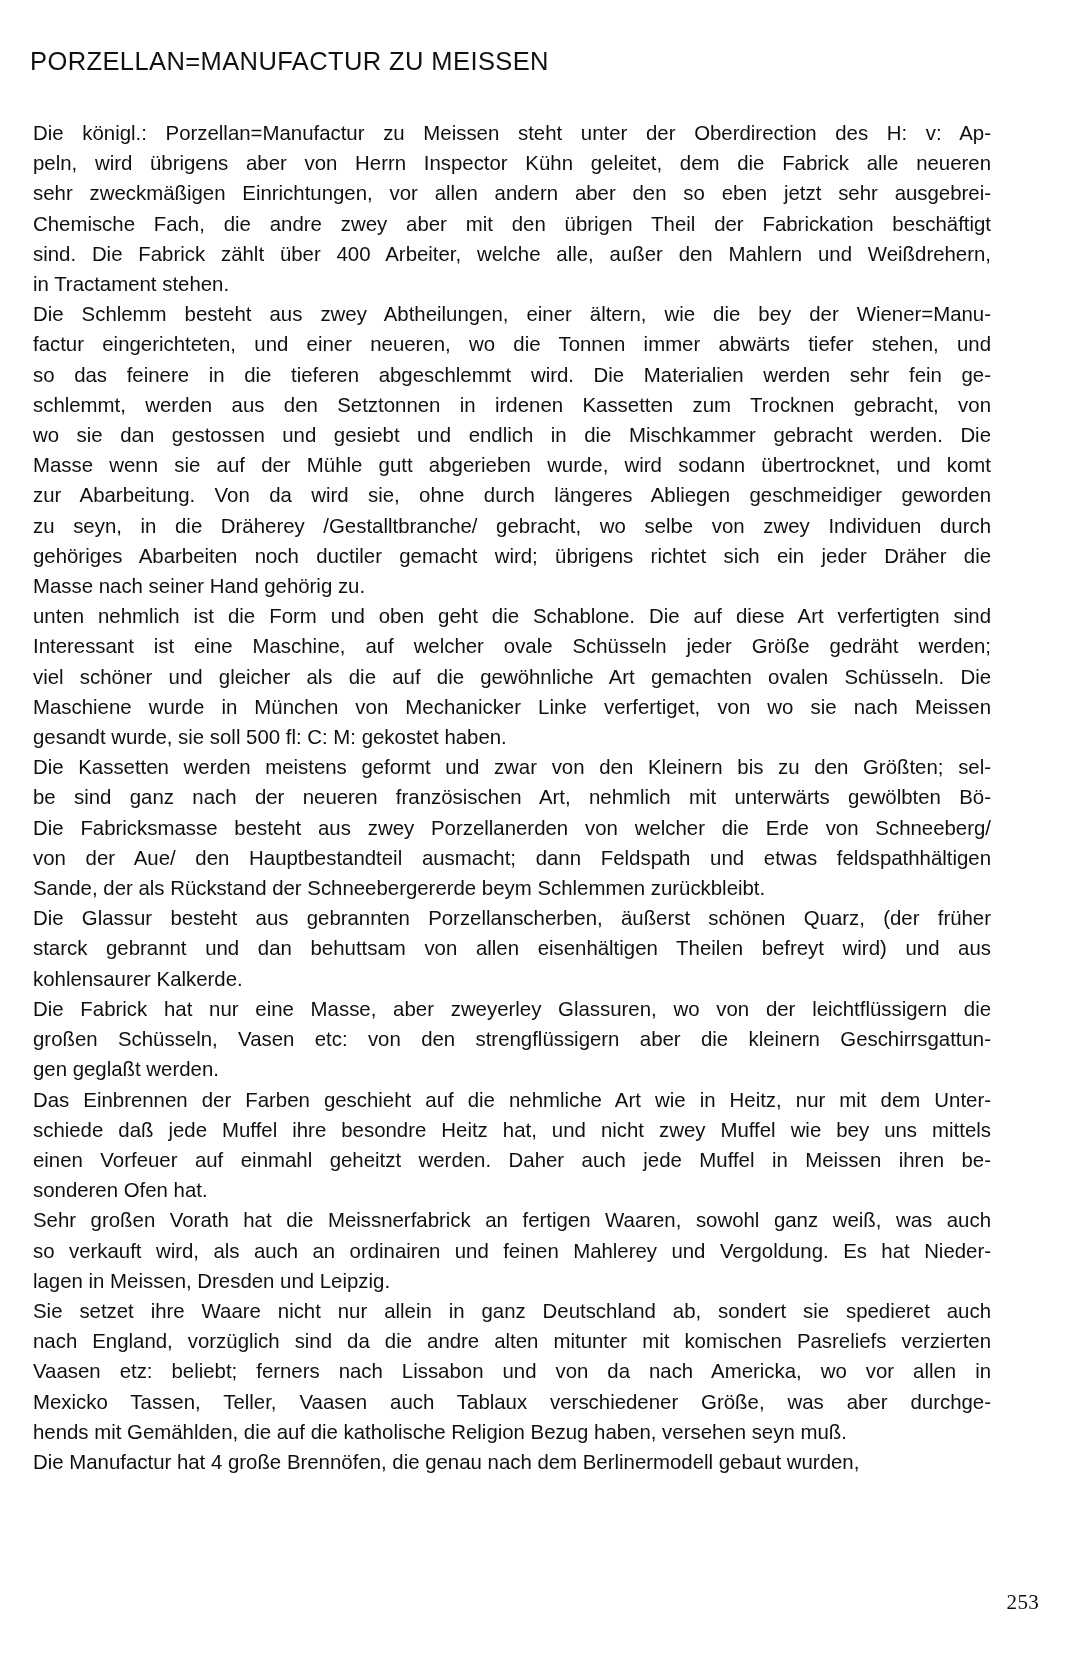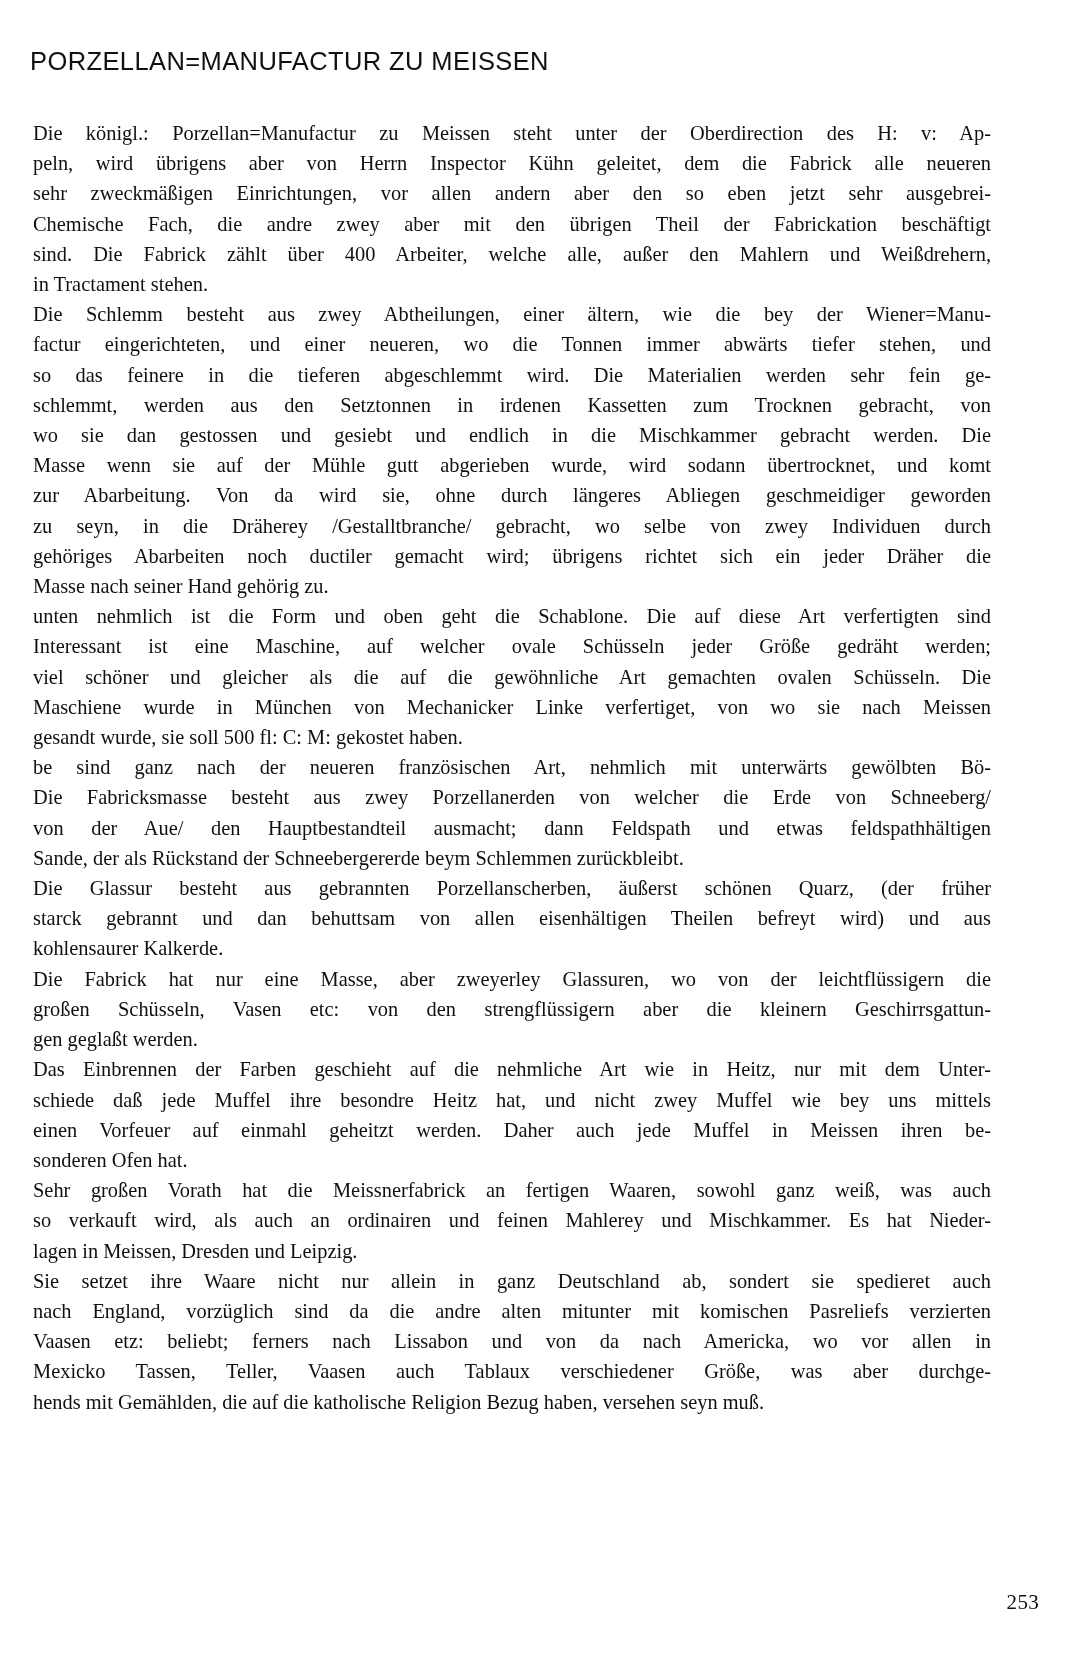--- a/index.html
+++ b/index.html
@@ -48,21 +48,20 @@
     padding: 0;
     text-align: justify;
     text-justify: inter-word;
   }
   
   .ln {
     display: block;
     text-align: justify;
     text-align-last: justify;
     white-space: pre-wrap;
-    font-family: Liberation Serif, serif;
   }
   .ln.last {
     text-align-last: left;
   }
   .page-number {
     position: absolute;
     right: 38px;
     bottom: 40px;
     font-size: 21px;
     color: #111;
@@ -99,20 +98,21 @@
         <span class="ln last">Masse nach seiner Hand gehörig zu.</span>
       </p>
       <p id="p3">
         <span class="ln">unten nehmlich ist die Form und oben geht die Schablone. Die auf diese Art verfertigten sind</span>
         <span class="ln">Interessant ist eine Maschine, auf welcher ovale Schüsseln jeder Größe gedräht werden;</span>
         <span class="ln">viel schöner und gleicher als die auf die gewöhnliche Art gemachten ovalen Schüsseln. Die</span>
         <span class="ln">Maschiene wurde in München von Mechanicker Linke verfertiget, von wo sie nach Meissen</span>
         <span class="ln last">gesandt wurde, sie soll 500 fl: C: M: gekostet haben.</span>
       </p>
       <p id="p4">
+        <span class="ln">Die Kassetten werden meistens geformt und zwar von den Kleinern bis zu den Größten; sel-</span>
         <span class="ln">be sind ganz nach der neueren französischen Art, nehmlich mit unterwärts gewölbten Bö-</span>
       </p>
       <p id="p5">
         <span class="ln">Die Fabricksmasse besteht aus zwey Porzellanerden von welcher die Erde von Schneeberg/</span>
         <span class="ln">von der Aue/ den Hauptbestandteil ausmacht; dann Feldspath und etwas feldspathhältigen</span>
         <span class="ln last">Sande, der als Rückstand der Schneebergererde beym Schlemmen zurückbleibt.</span>
       </p>
       <p id="p6">
         <span class="ln">Die Glassur besteht aus gebrannten Porzellanscherben, äußerst schönen Quarz, (der früher</span>
         <span class="ln">starck gebrannt und dan behuttsam von allen eisenhältigen Theilen befreyt wird) und aus</span>
@@ -124,27 +124,30 @@
         <span class="ln last">gen geglaßt werden.</span>
       </p>
       <p id="p8">
         <span class="ln">Das Einbrennen der Farben geschieht auf die nehmliche Art wie in Heitz, nur mit dem Unter-</span>
         <span class="ln">schiede daß jede Muffel ihre besondre Heitz hat, und nicht zwey Muffel wie bey uns mittels</span>
         <span class="ln">einen Vorfeuer auf einmahl geheitzt werden. Daher auch jede Muffel in Meissen ihren be-</span>
         <span class="ln last">sonderen Ofen hat.</span>
       </p>
       <p id="p9">
         <span class="ln">Sehr großen Vorath hat die Meissnerfabrick an fertigen Waaren, sowohl ganz weiß, was auch</span>
-        <span class="ln">so verkauft wird, als auch an ordinairen und feinen Mahlerey und Mischkammer. Es hat Nieder-</span>
+        <span class="ln">so verkauft wird, als auch an ordinairen und feinen Mahlerey und Vergoldung. Es hat Nieder-</span>
         <span class="ln last">lagen in Meissen, Dresden und Leipzig.</span>
       </p>
       <p id="p10">
         <span class="ln">Sie setzet ihre Waare nicht nur allein in ganz Deutschland ab, sondert sie spedieret auch</span>
         <span class="ln">nach England, vorzüglich sind da die andre alten mitunter mit komischen Pasreliefs verzierten</span>
         <span class="ln">Vaasen etz: beliebt; ferners nach Lissabon und von da nach Americka, wo vor allen in</span>
         <span class="ln">Mexicko Tassen, Teller, Vaasen auch Tablaux verschiedener Größe, was aber durchge-</span>
         <span class="ln last">hends mit Gemählden, die auf die katholische Religion Bezug haben, versehen seyn muß.</span>
       </p>
+      <p id="p11">
+        <span class="ln last">Die Manufactur hat 4 große Brennöfen, die genau nach dem Berlinermodell gebaut wurden,</span>
+      </p>
     </div>
 
   <div class="page-number">253</div>
 
 </div>
 
 </body></html>

